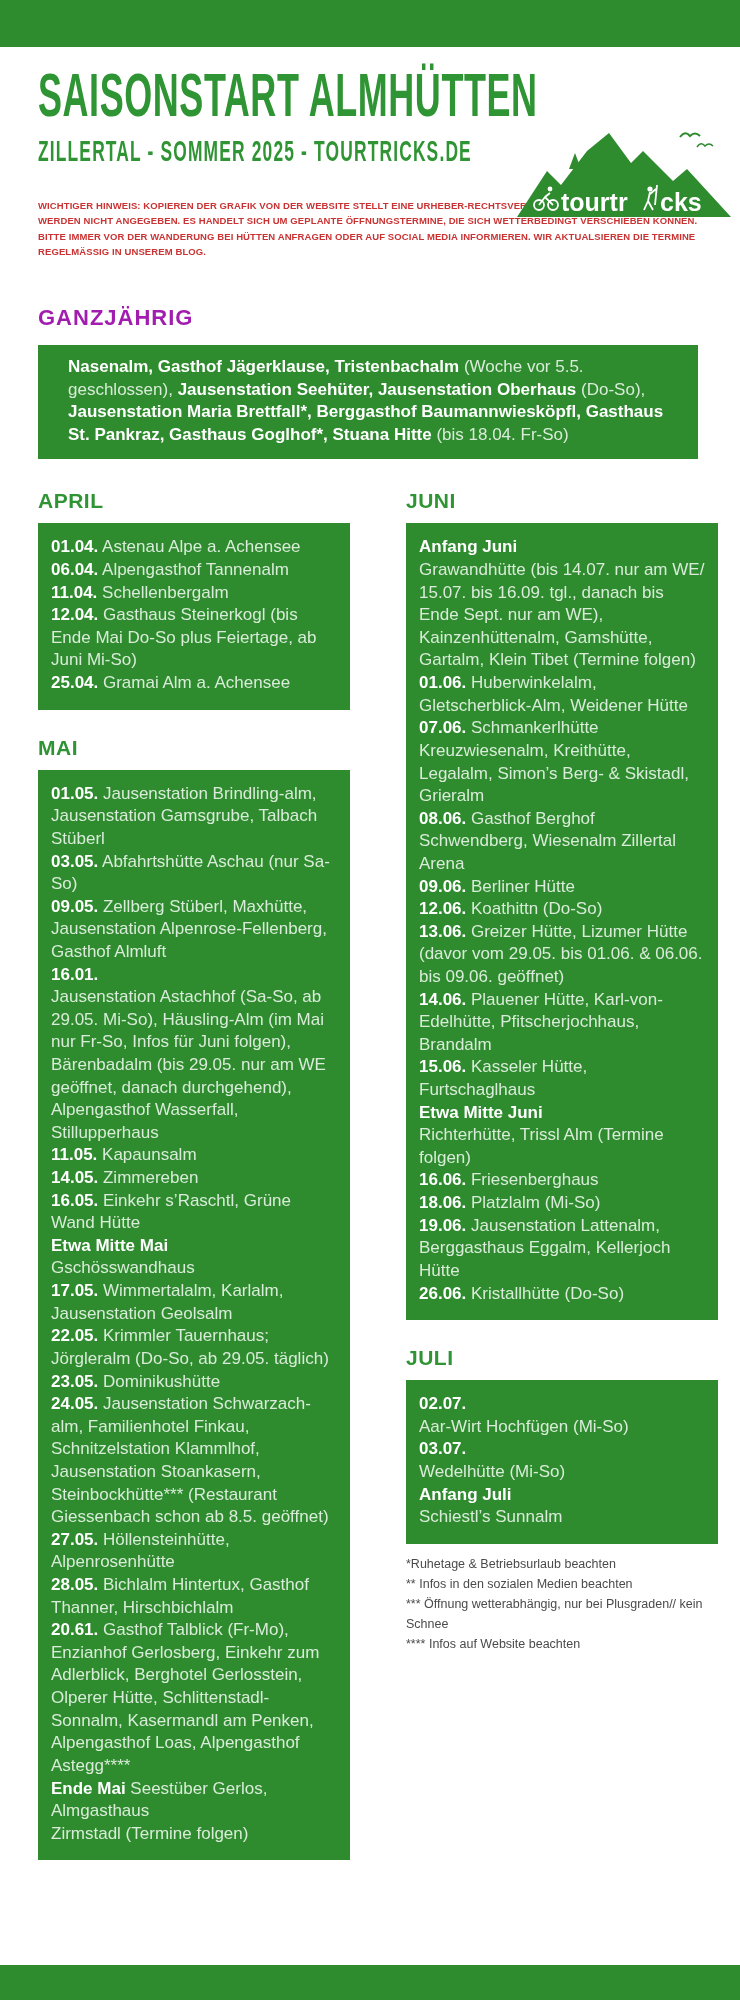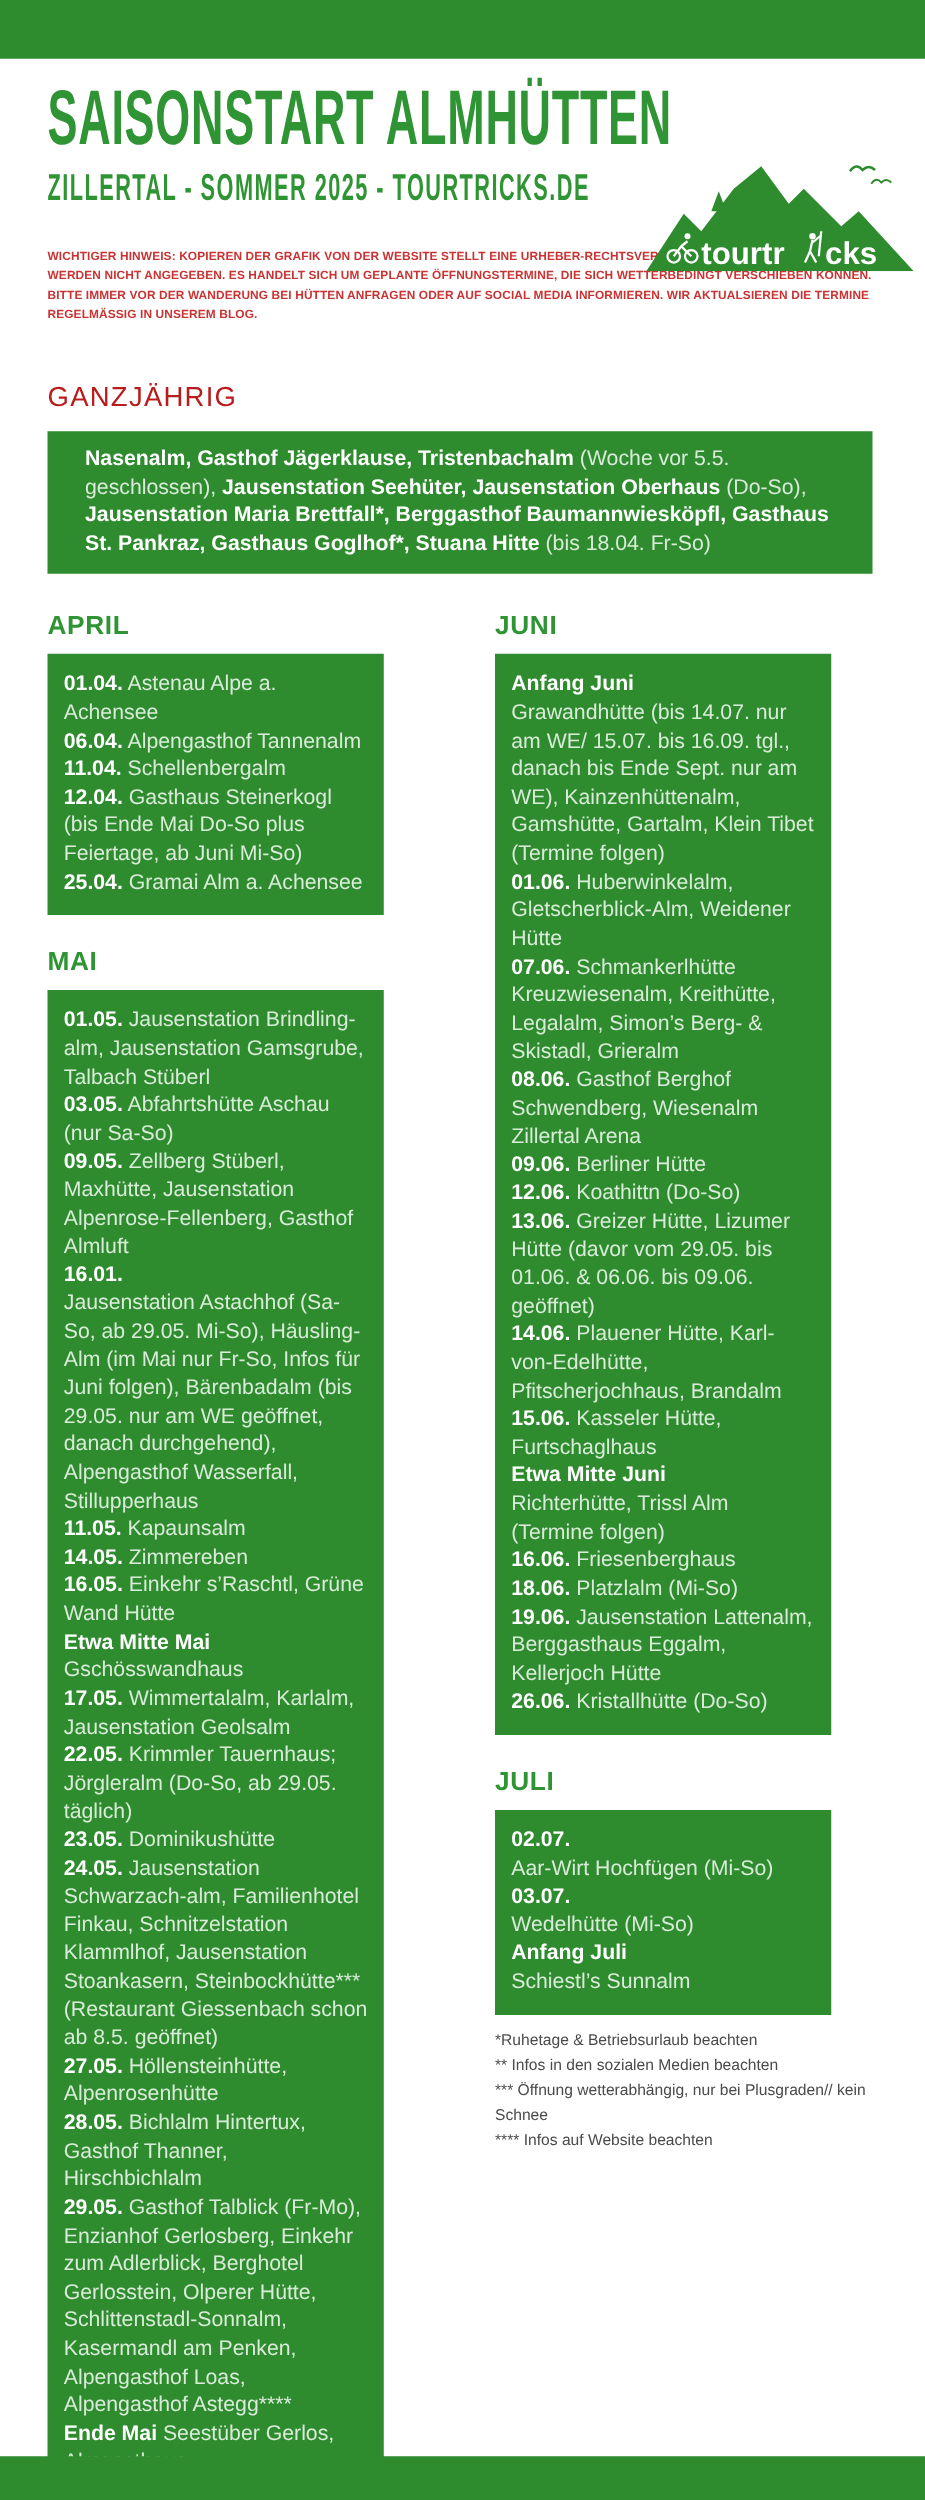--- a/index.html
+++ b/index.html
@@ -8,29 +8,29 @@
   .topbar{width:740px;height:47px;background:#2e8b2e;}
   .bottombar{position:absolute;left:0;bottom:0;width:740px;height:35px;background:#2e8b2e;}
   .content{padding:0 42px 0 38px;position:relative;}
   .title{margin:16px 0 0;color:#2f9433;font-size:62px;font-weight:bold;line-height:1.02;
          white-space:nowrap;transform:scaleX(0.58);transform-origin:left center;letter-spacing:1px;}
   .subtitle{margin:8px 0 0;color:#2f9433;font-size:30px;font-weight:bold;white-space:nowrap;
             transform:scaleX(0.58);transform-origin:left center;letter-spacing:2px;}
   .logo{position:absolute;top:62px;right:8px;width:215px;height:92px;}
   .disclaimer{margin:30px 0 0;max-width:662px;color:#ca3333;font-size:9.5px;font-weight:bold;
               line-height:1.6;letter-spacing:0.1px;}
-  .section-heading{margin:46px 0 0;color:#b91c1c;font-size:22px;font-weight:normal;letter-spacing:1px;}
+  .section-heading{margin:46px 0 0;color:#a21caf;font-size:22px;font-weight:bold;letter-spacing:1px;}
   .box{background:#2e8b2e;color:#d9ecd9;font-size:17px;line-height:1.33;padding:11px 30px 13px;}
   .box p{margin:0;}
   .box strong{color:#ffffff;font-weight:bold;}
   .fullbox{margin-top:14px;}
   .columns{display:flex;gap:56px;align-items:flex-start;margin-top:4px;}
   .col{width:312px;box-sizing:border-box;}
   .month-heading{margin:26px 0 10px;color:#2f9433;font-size:21px;font-weight:bold;letter-spacing:0.5px;}
-  .col .box{box-sizing:border-box;width:269px;padding:13px 13px 15px;}
+  .col .box{box-sizing:border-box;width:312px;padding:13px 13px 15px;}
   .footnotes{margin-top:10px;color:#4a4a4a;font-size:12.5px;line-height:1.6;}
 </style>
 </head>
 <body>
 
 <div class="page">
   <div class="topbar"></div>
 
   <div class="content">
     <header>
@@ -86,21 +86,21 @@
             <p><strong>11.05.</strong><span> Kapaunsalm</span></p>
             <p><strong>14.05.</strong><span> Zimmereben</span></p>
             <p><strong>16.05.</strong><span> Einkehr s’Raschtl, Grüne Wand Hütte</span></p>
             <p><strong>Etwa Mitte Mai</strong><br><span>Gschösswandhaus</span></p>
             <p><strong>17.05.</strong><span> Wimmertalalm, Karlalm, Jausenstation Geolsalm</span></p>
             <p><strong>22.05.</strong><span> Krimmler Tauernhaus; Jörgleralm (Do-So, ab 29.05. täglich)</span></p>
             <p><strong>23.05.</strong><span> Dominikushütte</span></p>
             <p><strong>24.05.</strong><span> Jausenstation Schwarzach-alm, Familienhotel Finkau, Schnitzelstation Klammlhof, Jausenstation Stoankasern, Steinbockhütte*** (Restaurant Giessenbach schon ab 8.5. geöffnet)</span></p>
             <p><strong>27.05.</strong><span> Höllensteinhütte, Alpenrosenhütte</span></p>
             <p><strong>28.05.</strong><span> Bichlalm Hintertux, Gasthof Thanner, Hirschbichlalm</span></p>
-            <p><strong>29.05.</strong><span> Gasthof Talblick (Fr-Mo), Enzianhof Gerlosberg, Einkehr zum Adlerblick, Berghotel Gerlosstein, Olperer Hütte, Schlittenstadl-Sonnalm, Kasermandl am Penken, Alpengasthof Loas, Alpengasthof Astegg****</span></p>
+            <p><strong>20.61.</strong><span> Gasthof Talblick (Fr-Mo), Enzianhof Gerlosberg, Einkehr zum Adlerblick, Berghotel Gerlosstein, Olperer Hütte, Schlittenstadl-Sonnalm, Kasermandl am Penken, Alpengasthof Loas, Alpengasthof Astegg****</span></p>
             <p><strong>Ende Mai</strong><span> Seestüber Gerlos, Almgasthaus</span><br><span>Zirmstadl (Termine folgen)</span></p>
           </div>
       </div>
 
       <div class="col">
         <h2 class="month-heading">JUNI</h2>
         <div class="box">
             <p><strong>Anfang Juni</strong><br><span>Grawandhütte (bis 14.07. nur am WE/ 15.07. bis 16.09. tgl., danach bis Ende Sept. nur am WE), Kainzenhüttenalm, Gamshütte, Gartalm, Klein Tibet (Termine folgen)</span></p>
             <p><strong>01.06.</strong><span> Huberwinkelalm, Gletscherblick-Alm, Weidener Hütte</span></p>
             <p><strong>07.06.</strong><span> Schmankerlhütte Kreuzwiesenalm, Kreithütte, Legalalm, Simon’s Berg- &amp; Skistadl, Grieralm</span></p>

